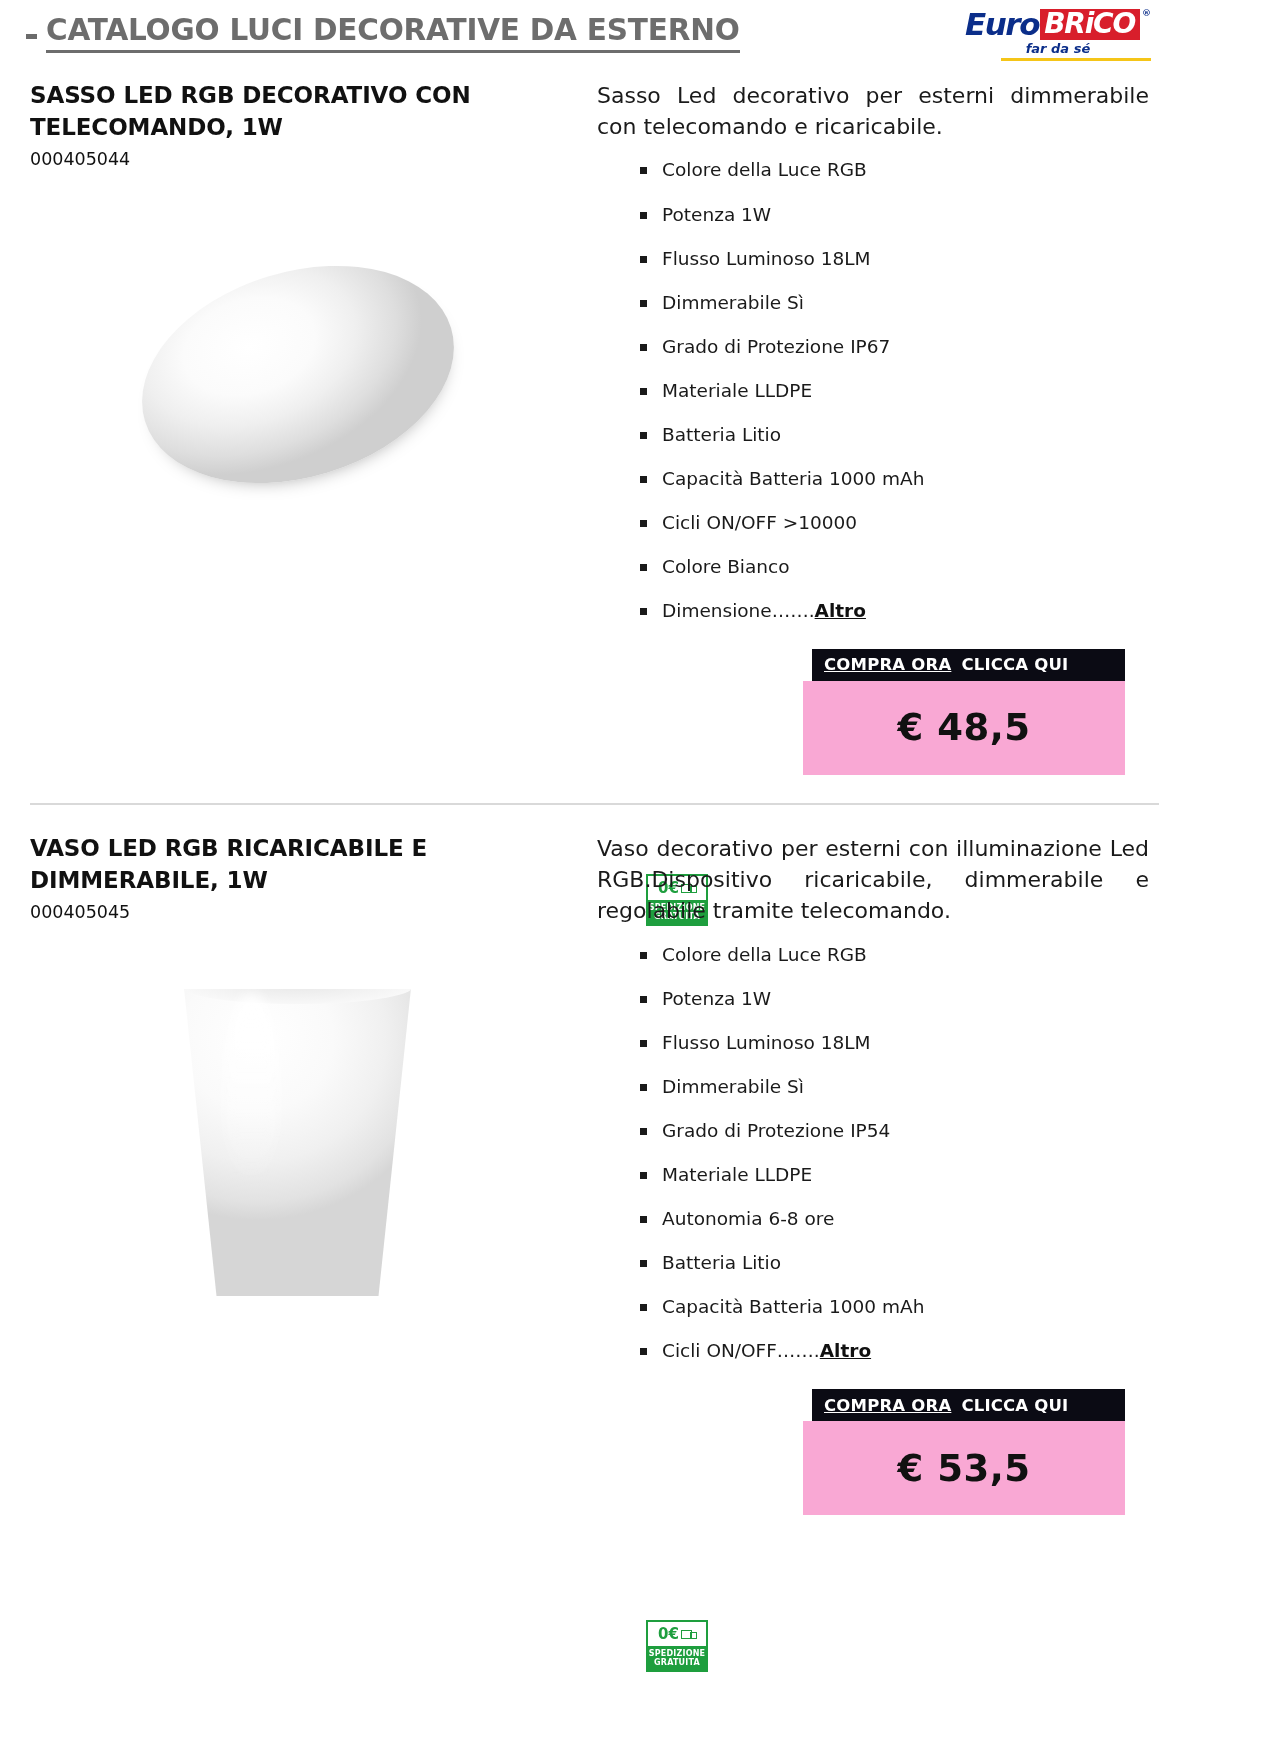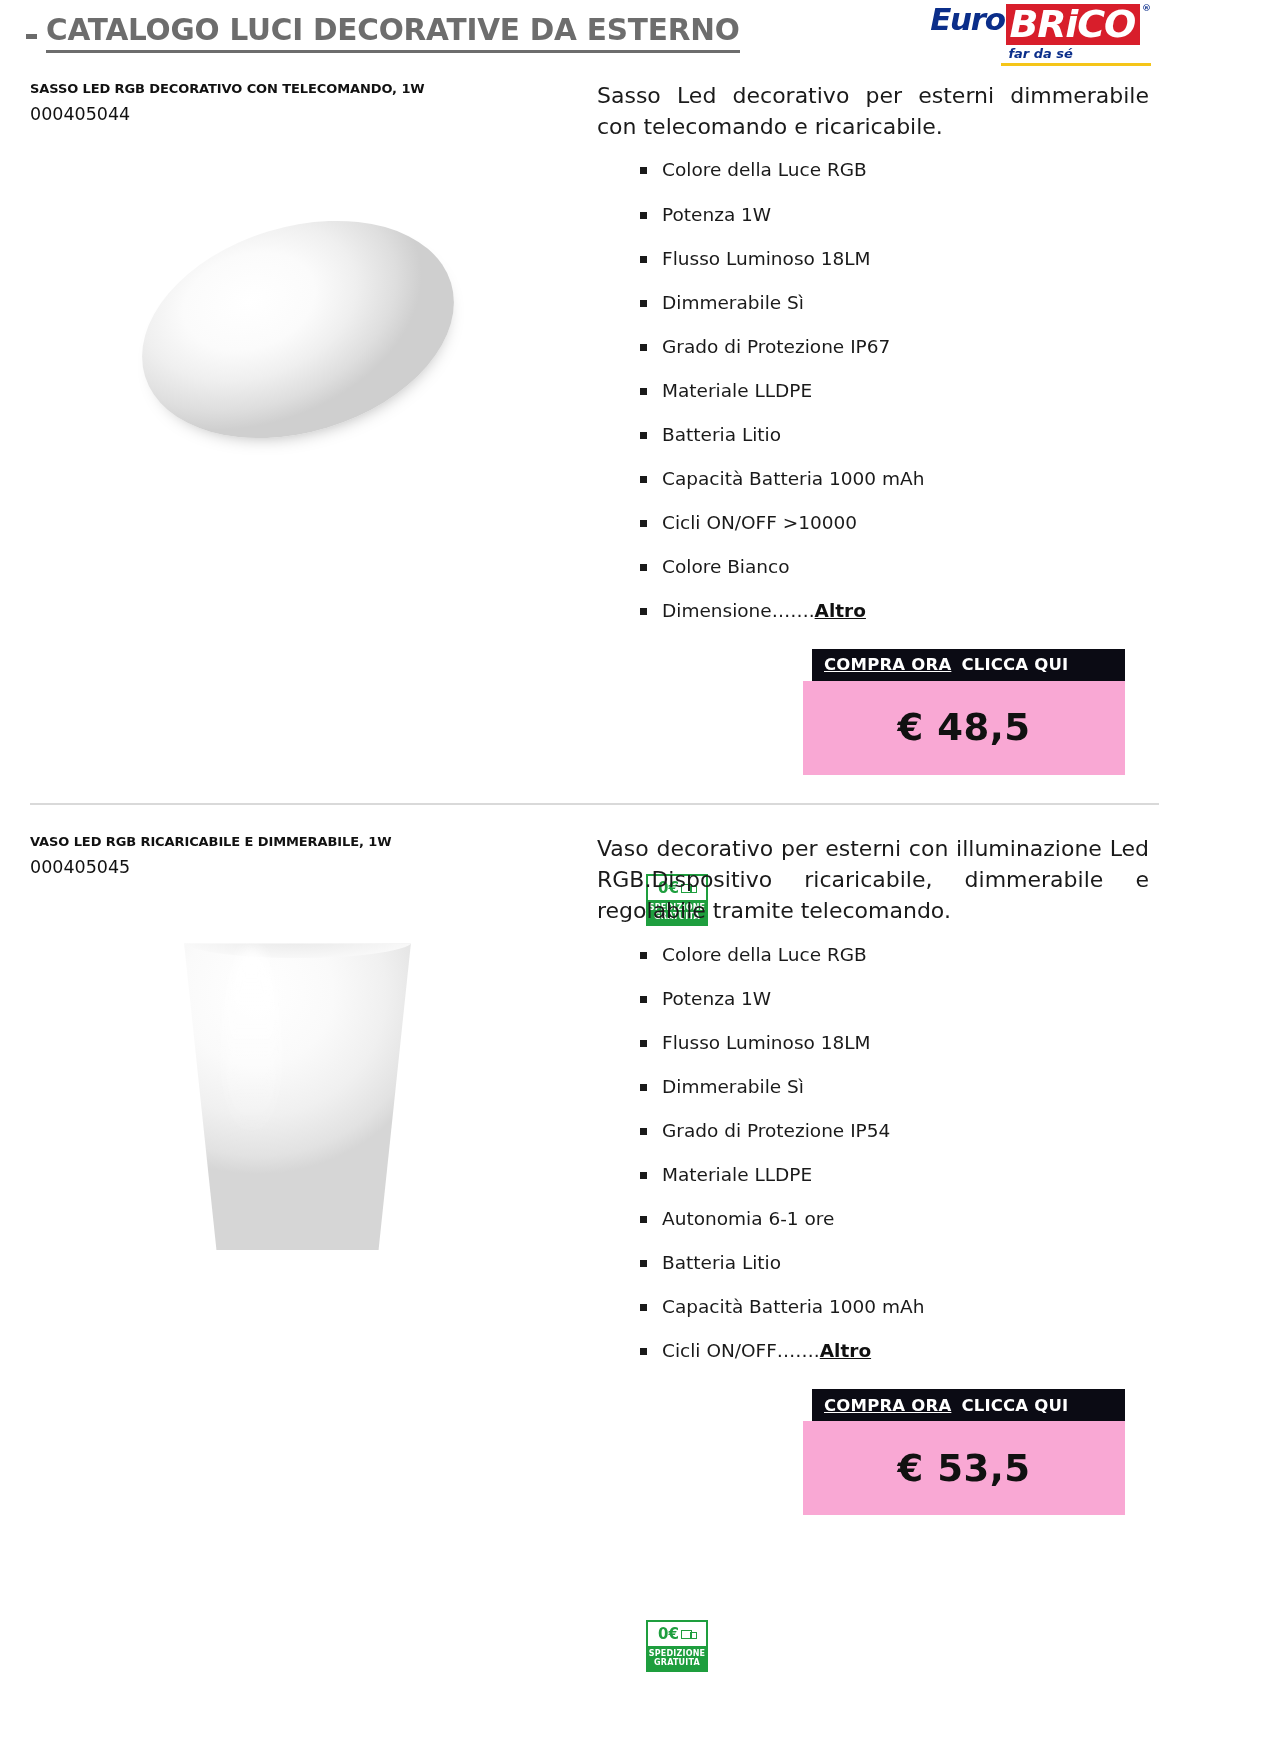--- a/index.html
+++ b/index.html
@@ -57,21 +57,21 @@
     line-height: 1;
   }
   .brand-euro {
     font-size: 31px;
     font-weight: bold;
     font-style: italic;
     color: #0b2e8a;
     letter-spacing: -1.4px;
   }
   .brand-brico {
-    font-size: 38px;
+    font-size: 28px;
     font-weight: bold;
     font-style: italic;
     color: #ffffff;
     background: #d81e2b;
     padding: 1px 5px 2px 4px;
     letter-spacing: -1.2px;
     margin-left: 1px;
   }
   .brand-reg {
     font-size: 9px;
@@ -106,21 +106,21 @@
   .col-left {
     width: 545px;
     flex: 0 0 545px;
     padding-right: 10px;
   }
   .col-right {
     flex: 1 1 auto;
     padding-left: 22px;
   }
   .prod-title {
-    font-size: 13px;
+    font-size: 23px;
     font-weight: bold;
     color: #111111;
     line-height: 1.38;
     letter-spacing: -0.1px;
     margin: 0 0 4px 0;
   }
   .prod-code {
     font-size: 17.5px;
     color: #111111;
     line-height: 1.4;
@@ -387,21 +387,21 @@
 
     <div class="col-right">
       <p class="desc">Vaso decorativo per esterni con illuminazione Led RGB.Dispositivo ricaricabile, dimmerabile e regolabile tramite telecomando.</p>
       <ul class="specs">
         <li>Colore della Luce RGB</li>
         <li>Potenza 1W</li>
         <li>Flusso Luminoso 18LM</li>
         <li>Dimmerabile Sì</li>
         <li>Grado di Protezione IP54</li>
         <li>Materiale LLDPE</li>
-        <li>Autonomia 6-1 ore</li>
+        <li>Autonomia 6-8 ore</li>
         <li>Batteria Litio</li>
         <li>Capacità Batteria 1000 mAh</li>
         <li><span>Cicli ON/OFF…….</span><a class="altro" href="#">Altro</a></li>
       </ul>
 
       <div class="buy-wrap">
         <div class="buy-header">
           <span class="compra">COMPRA ORA</span>
           <span class="clicca">CLICCA QUI</span>
         </div>

